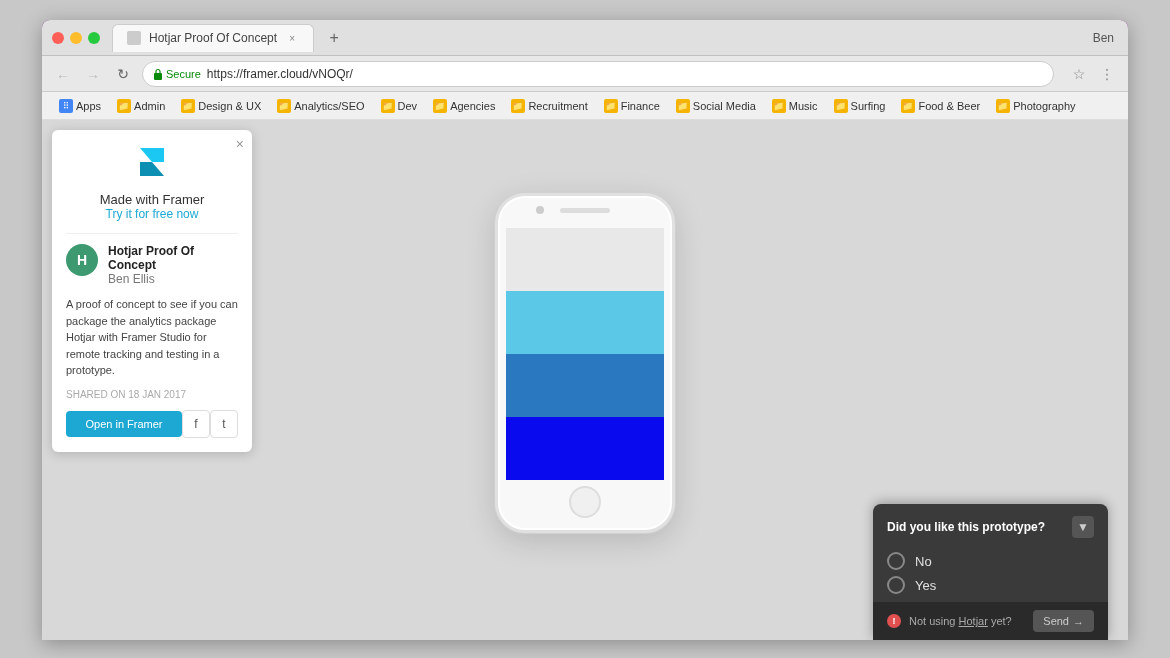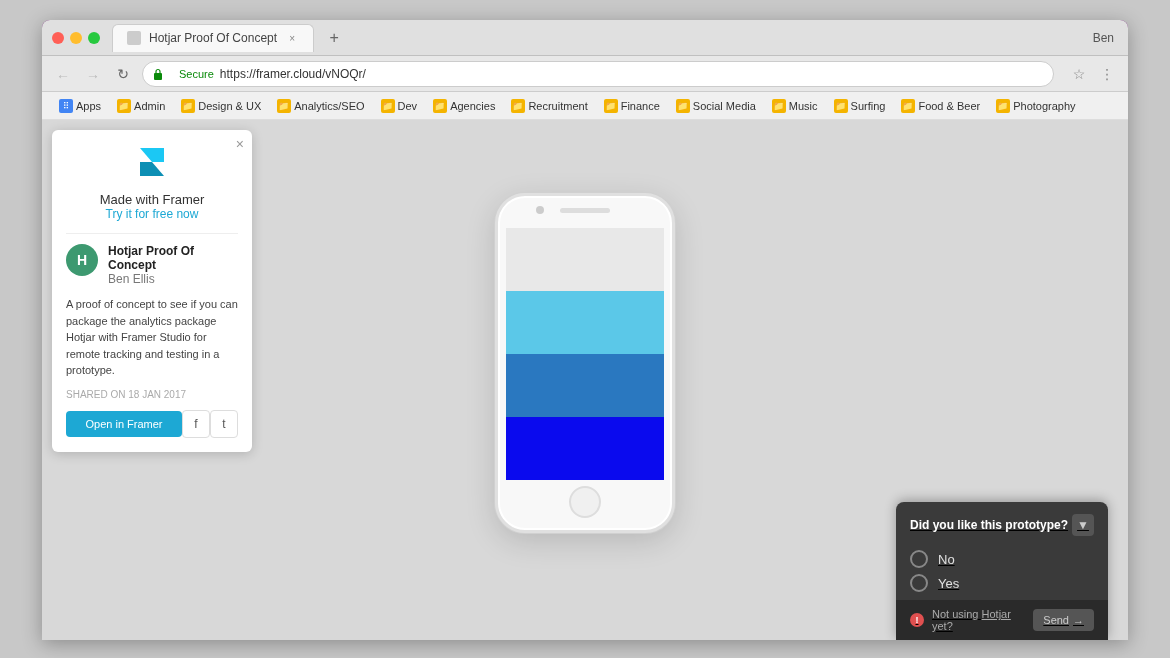--- a/index.html
+++ b/index.html
@@ -134,21 +134,21 @@
       padding: 0 10px;
       font-size: 12px;
       color: #333;
       gap: 6px;
     }
     .secure-badge {
       color: #0a8a0a;
       font-size: 11px;
       display: flex;
       align-items: center;
-      gap: 16px;
+      gap: 3px;
     }
     .url-text { color: #333; font-size: 12px; }
     .url-actions {
       display: flex;
       gap: 6px;
       margin-left: 6px;
     }
     .url-action-btn {
       width: 22px;
       height: 22px;
@@ -383,26 +383,25 @@
       border-radius: 50%;
       border: 2px solid #ddd;
       background: #f0f0f0;
     }
 
     
     .survey-popup {
       position: absolute;
       bottom: 0;
       right: 20px;
-      width: 212px;
+      width: 235px;
       background: #3a3a3a;
       border-radius: 8px 8px 0 0;
       overflow: hidden;
       box-shadow: 0 -2px 12px rgba(0,0,0,0.3);
-      text-decoration: underline;
     }
     .survey-header {
       display: flex;
       align-items: center;
       justify-content: space-between;
       padding: 12px 14px 10px;
     }
     .survey-title {
       font-size: 12px;
       font-weight: 600;

